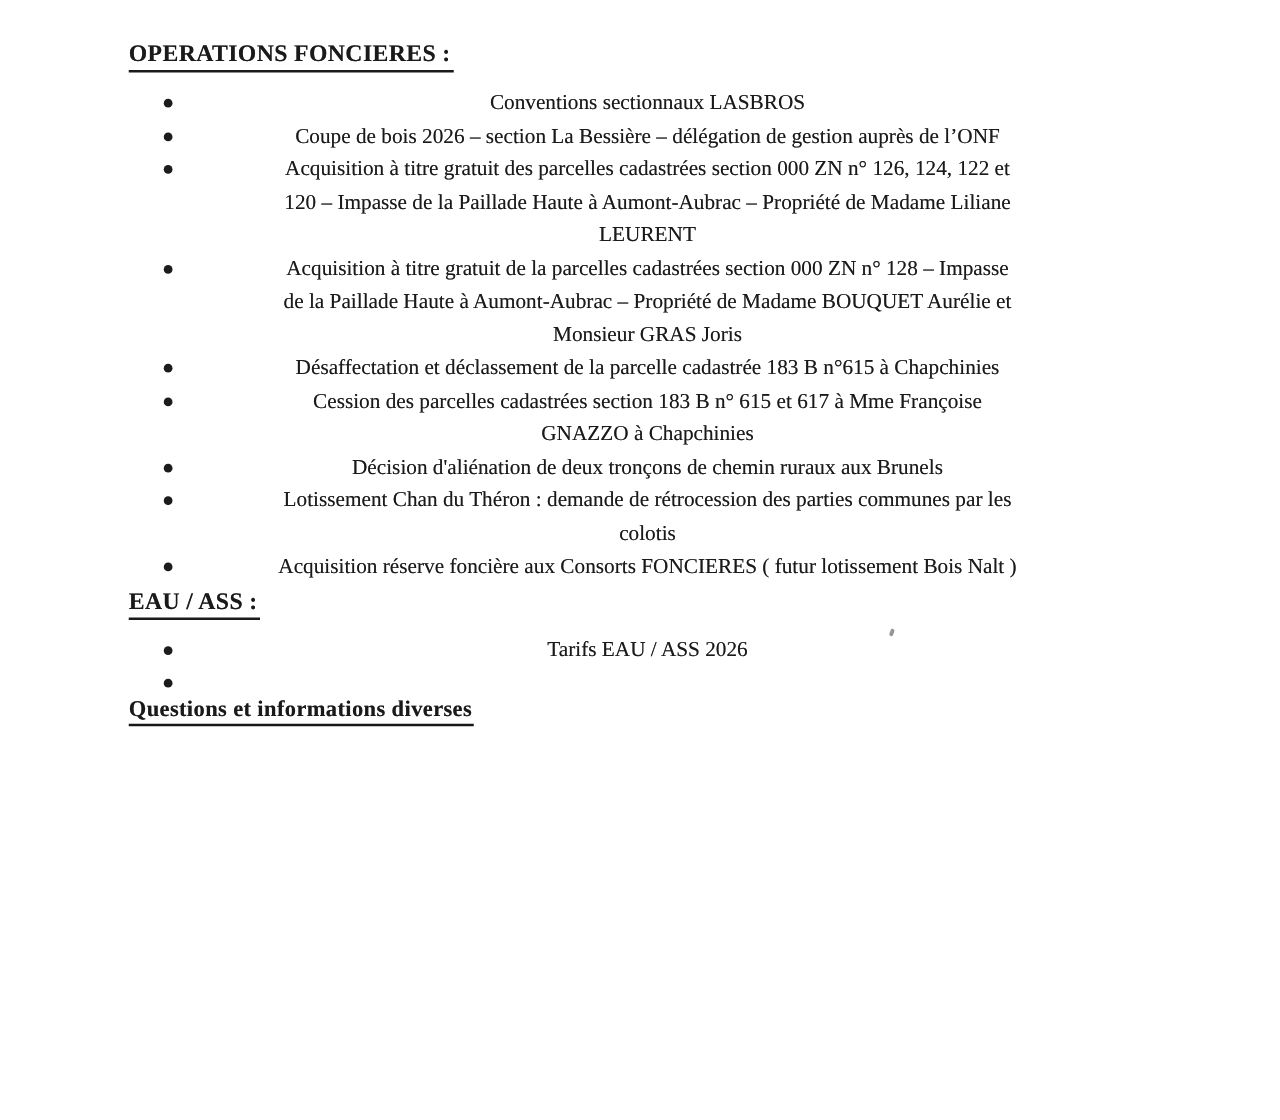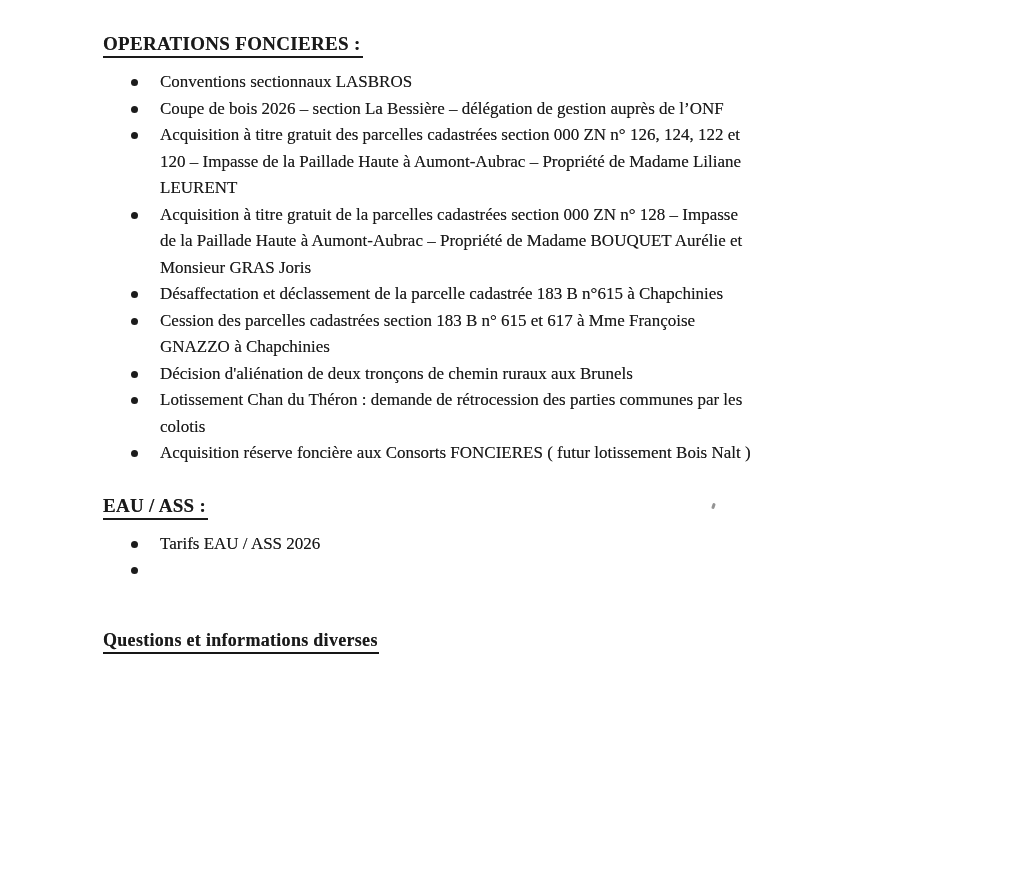--- a/index.html
+++ b/index.html
@@ -25,26 +25,27 @@
     display: table;
     font-size: 19px;
     font-weight: bold;
     letter-spacing: 0.3px;
     margin: 0 0 11px 0;
     padding: 0 2px 1px 0;
     border-bottom: 2px solid #1a1a1a;
     white-space: pre;
   }
   .section + .section h2.section-heading {
-    margin-top: 28px;
+    margin-top: 4px;
   }
   ul.item-list {
     list-style: none;
     margin: 0;
     padding: 0 0 0 57px;
+    text-align: center;
   }
   ul.item-list li {
     position: relative;
     font-size: 17px;
     line-height: 26.5px;
     max-width: 740px;
     white-space: pre-wrap;
   }
   ul.item-list li .bullet {
     position: absolute;
@@ -53,21 +54,21 @@
     width: 7px;
     height: 7px;
     border-radius: 50%;
     background: #1c1c1c;
   }
   h2.footer-heading {
     display: table;
     font-size: 18px;
     font-weight: bold;
     letter-spacing: 0.3px;
-    margin: 73px 0 0 0;
+    margin: 24px 0 0 0;
     padding: 0 1px 1px 0;
     border-bottom: 2px solid #161616;
   }
   .scan-speck {
     position: absolute;
     left: 712px;
     top: 503px;
     width: 3px;
     height: 6px;
     border-radius: 2px;

